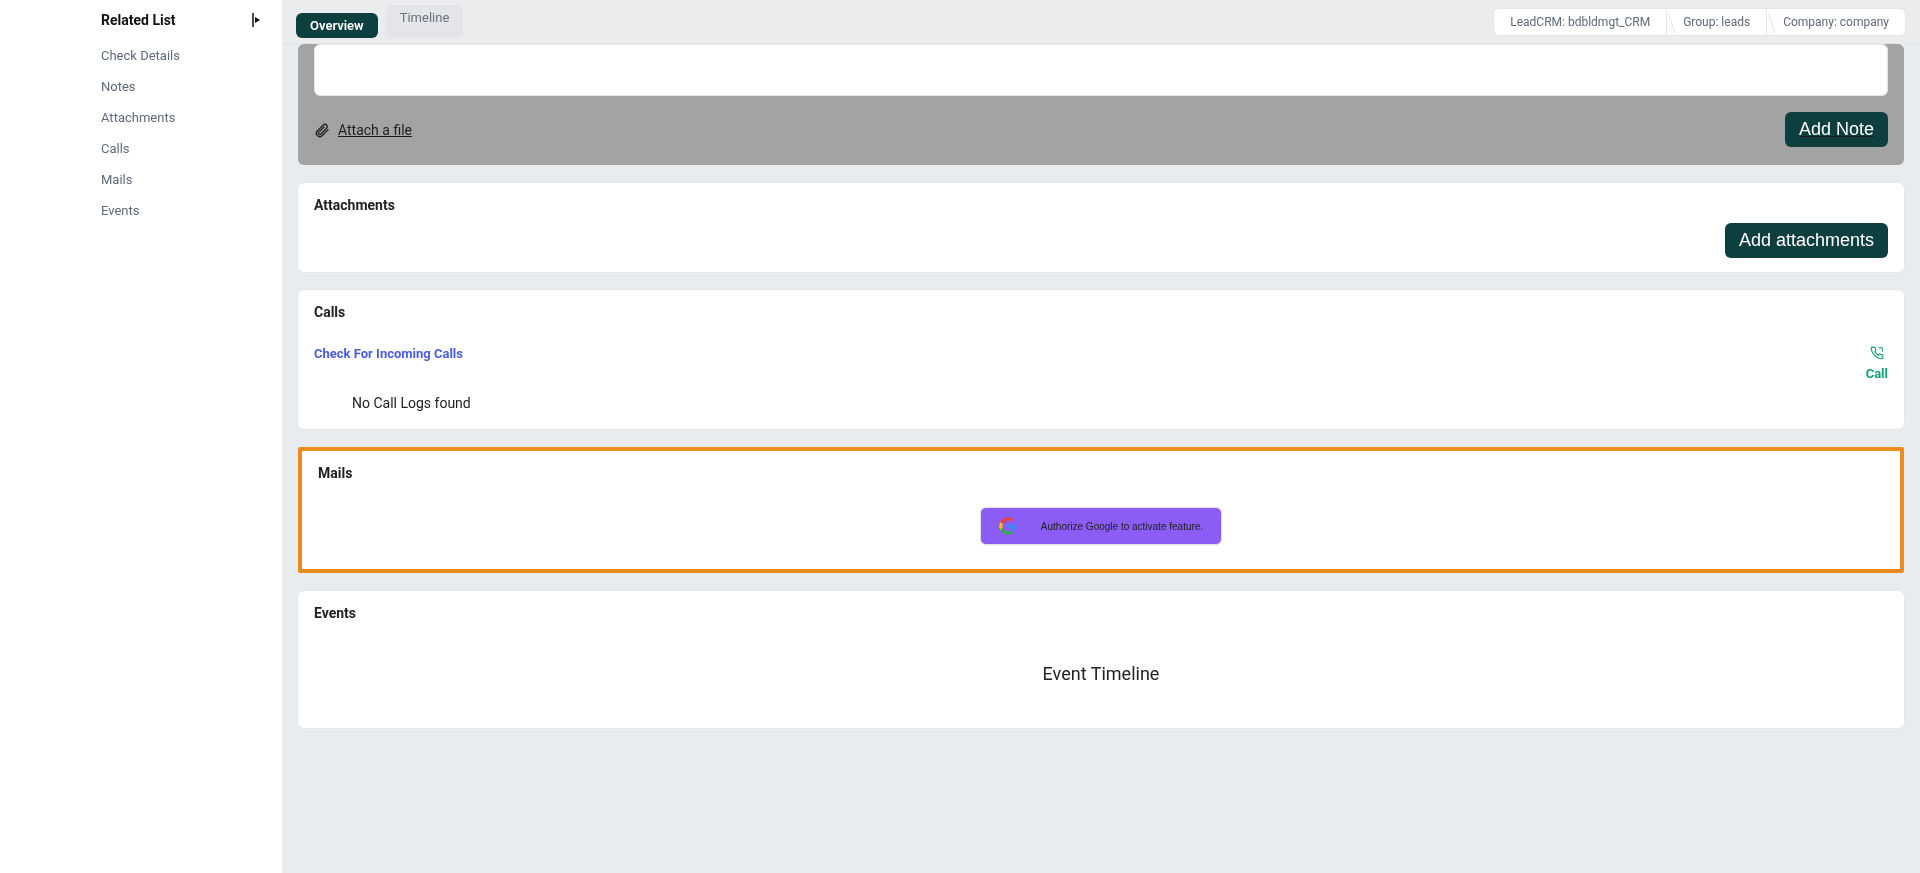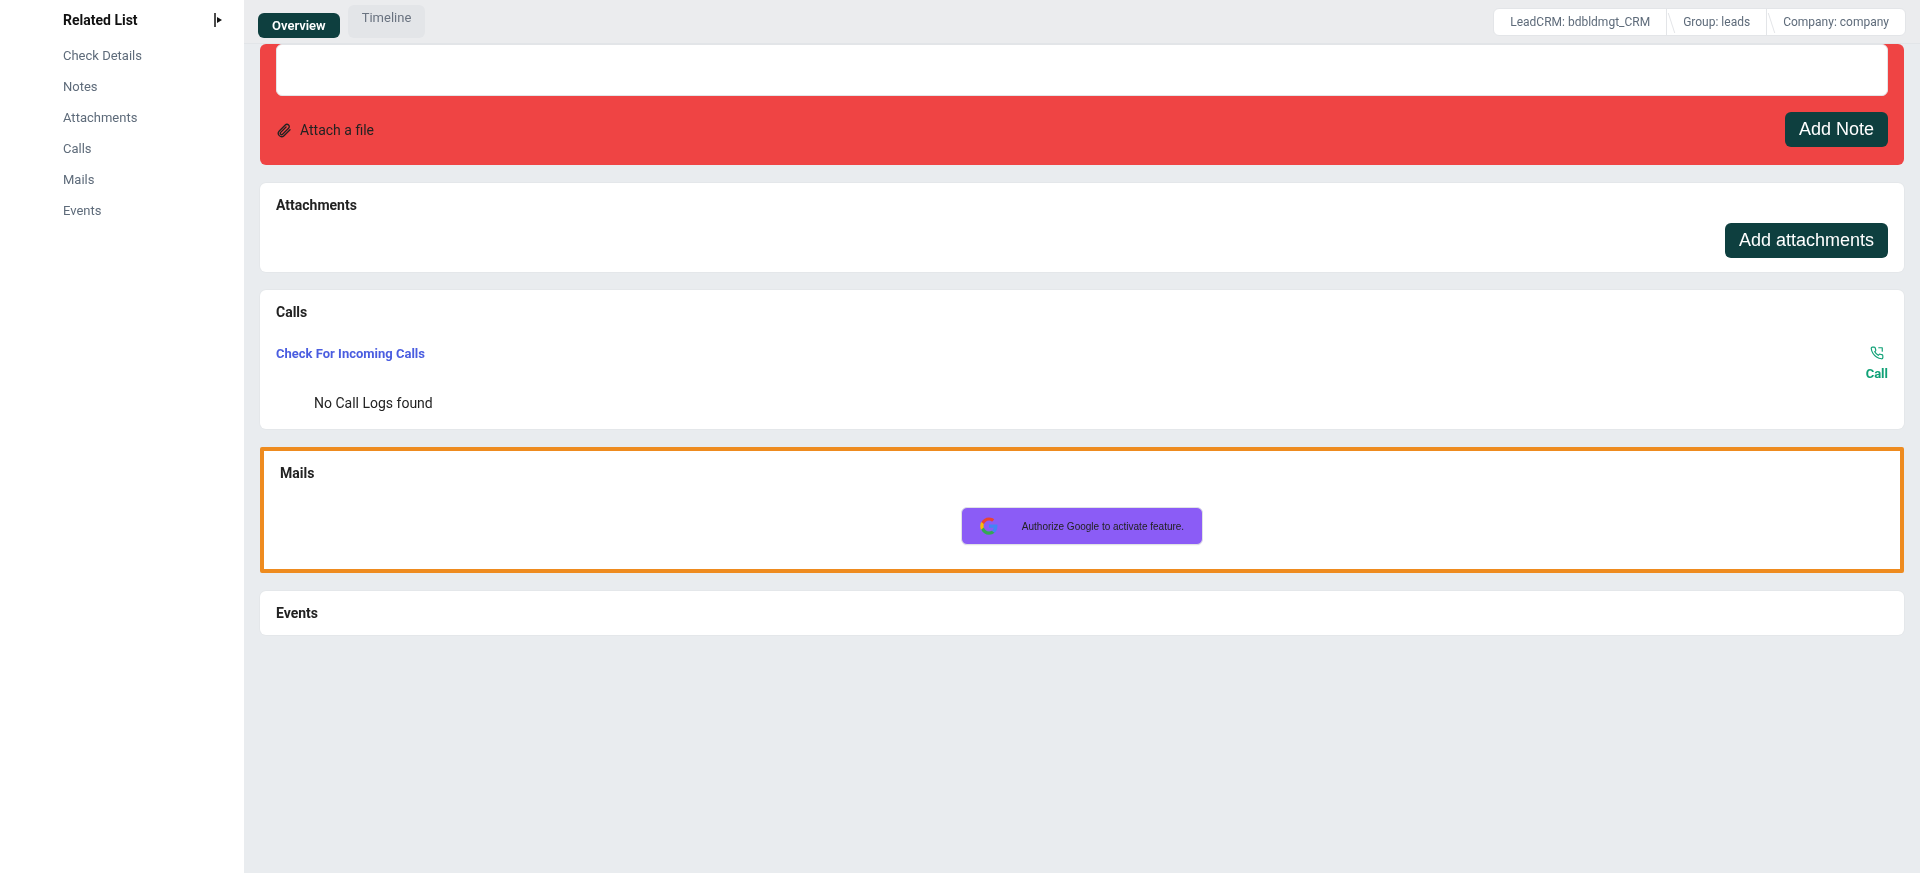--- a/index.html
+++ b/index.html
@@ -1,20 +1,20 @@
 <!DOCTYPE html>
 <html><head>
 <meta charset="utf-8">
 <style>
   * { box-sizing: border-box; margin: 0; padding: 0; }
   html, body { width: 1920px; height: 873px; font-family: -apple-system, BlinkMacSystemFont, "Segoe UI", Roboto, Arial, sans-serif; background: #fff; color: #1a1a1a; }
   body { display: flex; }
 
   
-  .sidebar { width: 244px; flex: none; background: #fff; padding: 12px 0 0 0; }
+  .sidebar { width: 244px; flex: none; background: #fff; padding: 12px 0 0 0; margin-left: 38px; }
   .sidebar-header { display: flex; align-items: center; justify-content: space-between; padding: 0 18px 6px 63px; }
   .sidebar-title { font-weight: 700; font-size: 14px; color: #111; }
   .collapse-icon { width: 12px; height: 14px; display:inline-block; }
   .sidebar-items { padding-top: 6px; }
   .sidebar-item { padding: 8px 18px 8px 63px; font-size: 13px; color: #5e6b7a; cursor: pointer; }
 
   
   .main { flex: 1 1 auto; background: #e9ecef; min-width: 0; display: flex; flex-direction: column; }
 
   .topbar { height: 44px; background: #ebecee; border-bottom: 1px solid #e2e5e8; display: flex; align-items: center; padding: 0 14px; justify-content: space-between; }
@@ -28,21 +28,21 @@
   .crumb::after{ content:""; position:absolute; right:-6px; top:4px; width:12px; height:20px; background:#fff; border-right:1px solid #e3e5e8; transform: skewX(18deg); }
   .crumb:last-child::after{display:none;}
 
   .content { flex:1; overflow-y:auto; padding: 0 16px 16px 16px; }
 
   .card { background: #fff; border-radius: 6px; margin-top: 18px; padding: 14px 16px; box-shadow: 0 0 0 1px rgba(0,0,0,0.02); }
   .card-title { font-weight: 700; font-size: 14px; color: #222; }
   .card-actions { display:flex; justify-content:flex-end; margin-top:10px; }
 
   
-  .note-card { background:#ef4444; border-radius:6px; padding: 0 16px 18px 16px; }
+  .note-card { background:#a3a3a3; border-radius:6px; padding: 0 16px 18px 16px; text-decoration: underline; }
   .note-box { border:1px solid #e3e5e8; border-radius:6px; height:52px; background:#fff; margin-top:0; }
   .note-row { display:flex; justify-content:space-between; align-items:center; margin-top:16px; }
   .attach-file { display:flex; align-items:center; gap:8px; font-size:14px; color:#222; cursor:pointer; }
 
   .btn-primary { background:#0e3f3f; color:#fff; border:none; font-size:18px; padding:7px 14px; border-radius:6px; cursor:pointer; }
 
   
   .calls-body { display:flex; justify-content:space-between; margin-top:26px;font-weight:bold; }
   .link-blue { color:#4a5de0; font-size:13px; cursor:pointer; }
   .call-link { color:#0fa176; font-size:13px; display:flex; align-items:center; gap:6px; cursor:pointer;flex-direction:column; }
@@ -155,16 +155,17 @@
                 <path fill="#34A853" d="M24 47.5c6 0 11-2 14.7-5.3l-7.3-5.7c-2 1.4-4.7 2.2-7.4 2.2-6.5 0-12-4.5-13.8-10.6l-6.9 5.4C6.9 42.1 14.8 47.5 24 47.5z"></path>
               </svg>
           </span>
           <span>Authorize Google to activate feature.</span>
         </button>
       </section>
     </div>
 
     <section class="card">
       <div class="card-title">Events</div>
+      <div class="events-body">Event Timeline</div>
     </section>
 
   </div>
 </main>
 
 </body></html>

